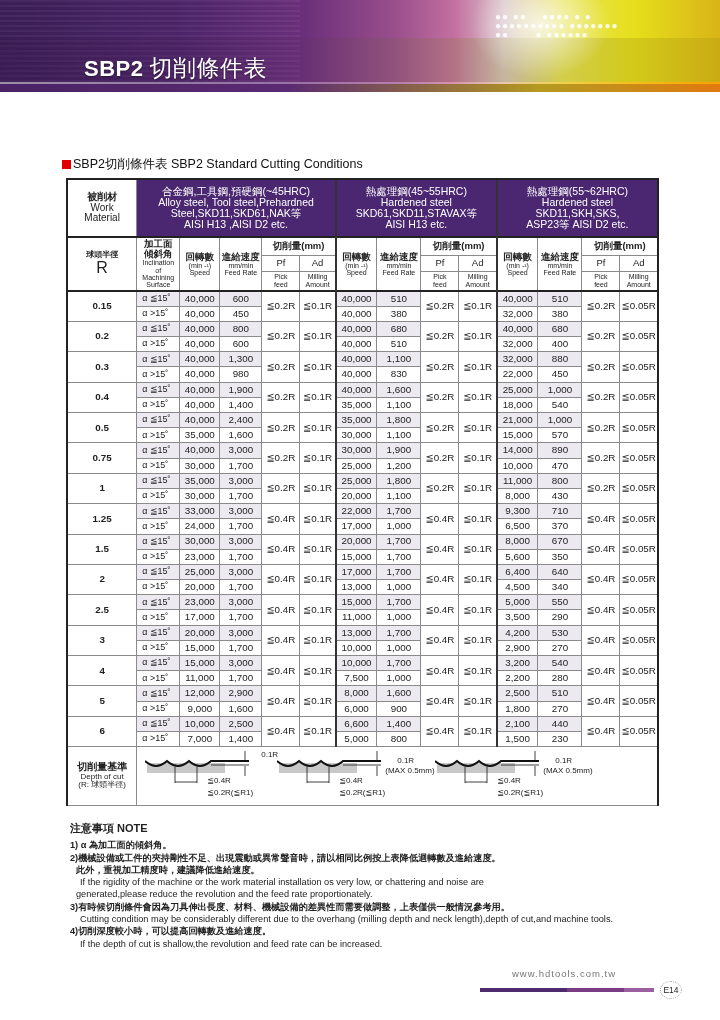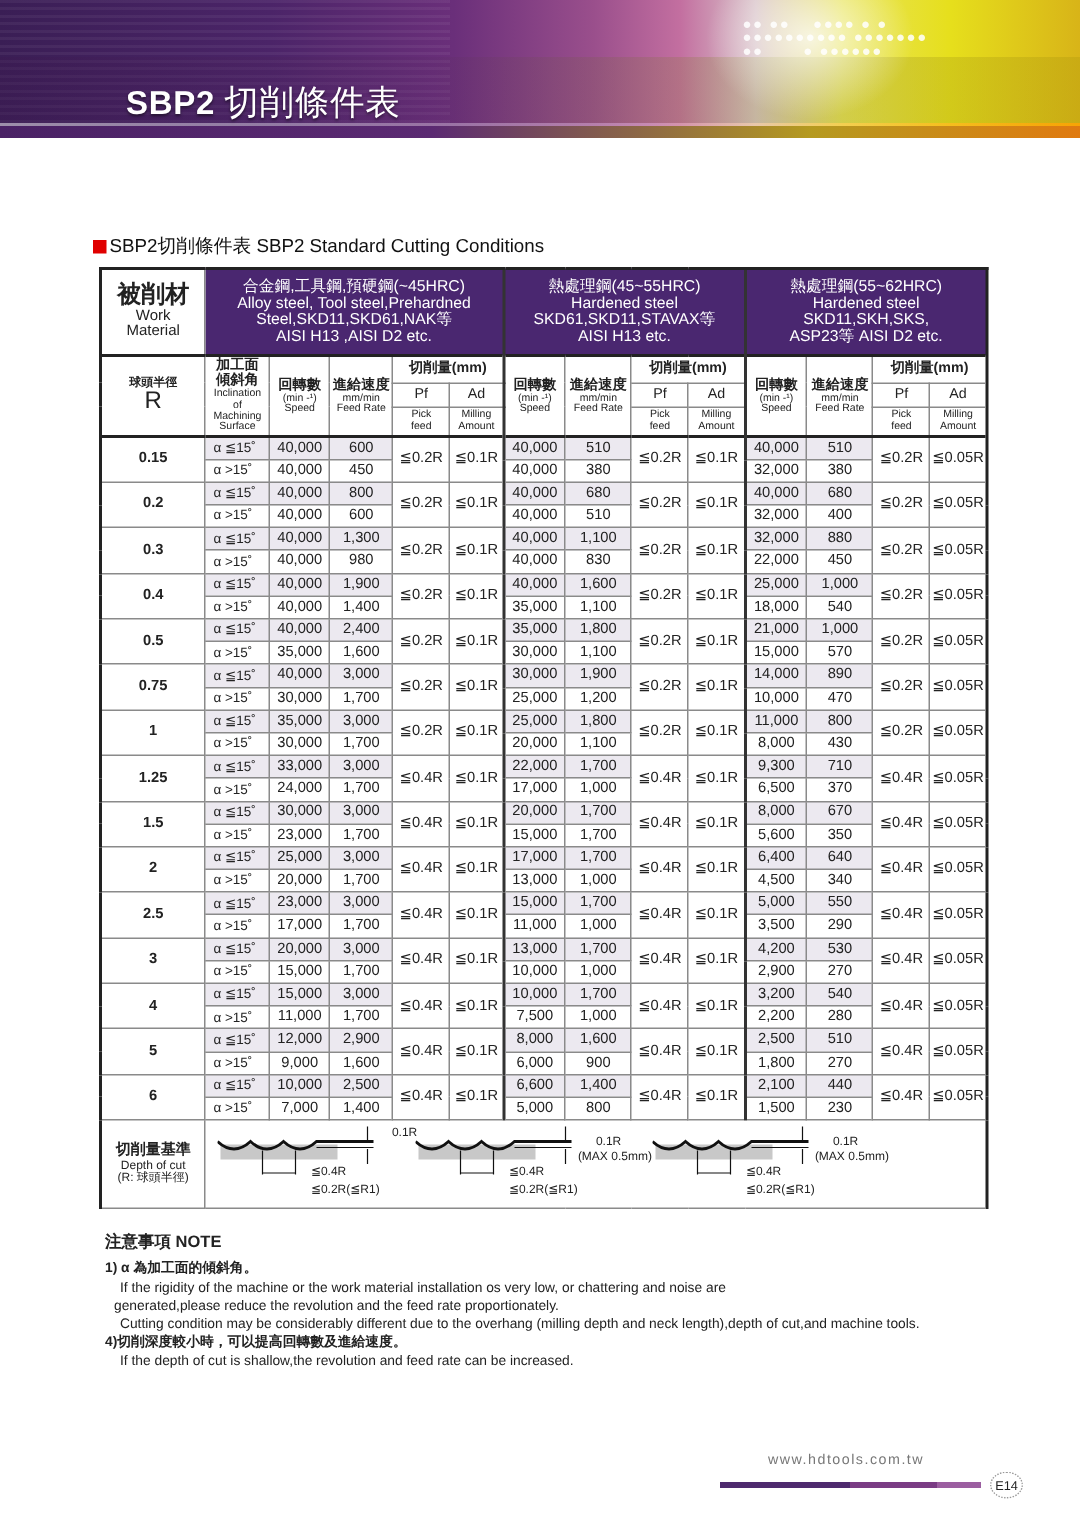--- a/index.html
+++ b/index.html
@@ -51,21 +51,21 @@
     position: absolute; left: 66px; top: 178px; width: 593px;
     border-collapse: collapse; table-layout: fixed; font-size: 10px;
   }
   table.cut td { border: 1px solid #8a8a8a; text-align: center; vertical-align: middle; padding: 0; line-height: 1.05; }
   table.cut .outer-l { border-left: 2px solid #222; }
   table.cut .outer-r { border-right: 2px solid #222; }
   table.cut .grp-sep { border-left: 2px solid #333; }
   table.cut tr.top td { border-top: 2px solid #222; }
   .mat-head { background: #4a2770; color: #fff; font-size: 10.5px; line-height: 1.2; height: 58px; }
   .mat-label { background: #fff; color: #222; font-size: 10px; }
-  .mat-label .cn { font-size: 16px; font-weight: bold; }
+  .mat-label .cn { font-size: 10px; font-weight: bold; }
   .sub-head td { font-size: 8px; color: #222; margin-top: 12px; }
   .sub-head .cn { font-size: 9.5px; font-weight: bold; }
   .sub-head .en { font-size: 7px; }
   .r-label { font-size: 12px; font-weight: bold; border-radius: 13px; }
   .r-label .big { font-size: 16px; font-weight: normal; }
   tr.dr td { height: 15.2px; font-size: 9.8px; }
   tr.dr td.alpha { font-size: 9px; text-align: left; padding-left: 5px; }
   tr.dr.hi td.shade { background: #ece9f0; }
   td.radius { font-size: 12.5px; font-weight: bold; }
   td.pf, td.ad { font-size: 10px; }
@@ -668,24 +668,27 @@
 
 <div id="depth-layer"></div>
 
 <div class="notes">
   <div class="nt cn">注意事項  NOTE</div>
   <div id="notes-list">
       <div>
         <div class="cn">1) α 為加工面的傾斜角。</div>
       </div>
       <div>
+        <div class="cn">2)機械設備或工件的夾持剛性不足、出現震動或異常聲音時，請以相同比例按上表降低迴轉數及進給速度。</div>
+        <div class="cn ind2">此外，重視加工精度時，建議降低進給速度。</div>
         <div class="ind">If the rigidity of the machine or the work material installation os very low, or chattering and noise are</div>
         <div class="ind2">generated,please reduce the revolution and the feed rate proportionately.</div>
       </div>
       <div>
+        <div class="cn">3)有時候切削條件會因為刀具伸出長度、材料、機械設備的差異性而需要做調整，上表僅供一般情況參考用。</div>
         <div class="ind">Cutting condition may be considerably different due to the overhang (milling depth and neck length),depth of cut,and machine tools.</div>
       </div>
       <div>
         <div class="cn">4)切削深度較小時，可以提高回轉數及進給速度。</div>
         <div class="ind">If the depth of cut is shallow,the revolution and feed rate can be increased.</div>
       </div>
     </div>
 </div>
 
 <div class="footer-url">www.hdtools.com.tw</div>

